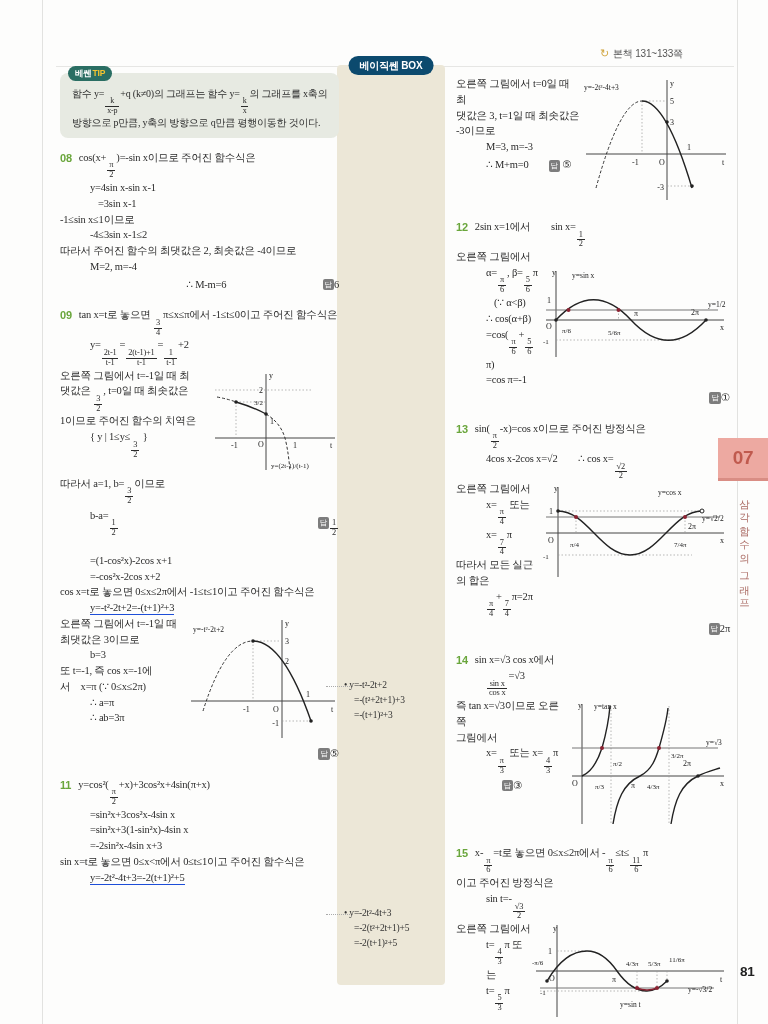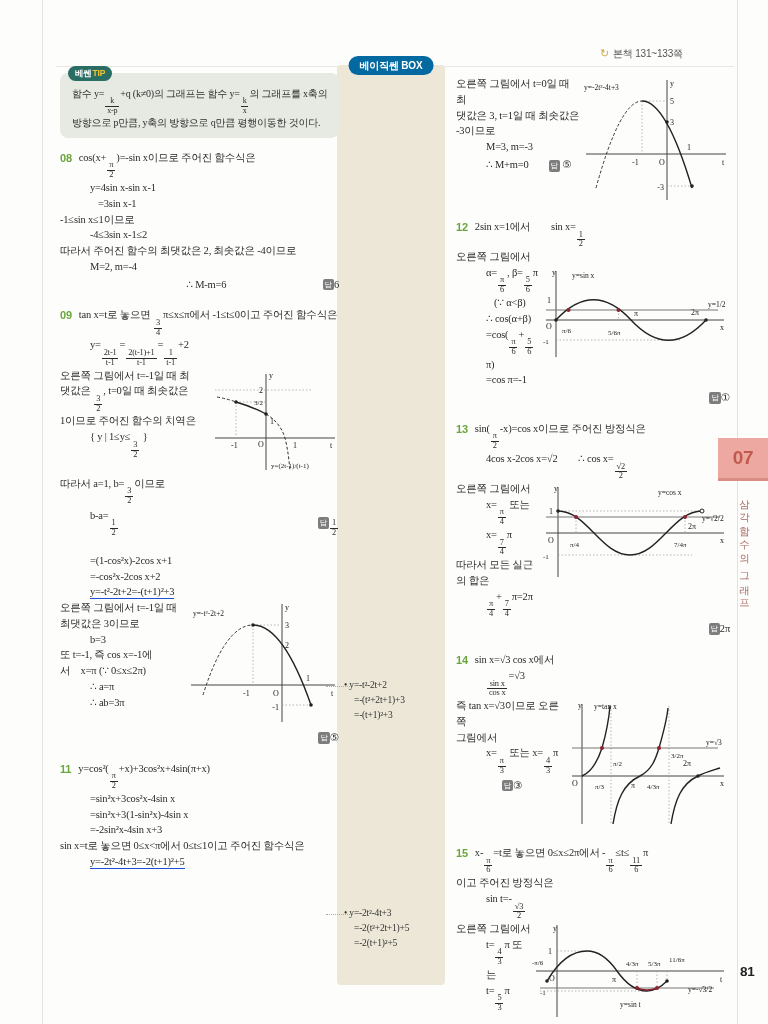--- a/index.html
+++ b/index.html
@@ -6,21 +6,21 @@
   body{width:768px;height:1024px;position:relative;background:#fdfdfc;
        font-family:"Liberation Serif","DejaVu Serif",serif;font-size:10.5px;color:#2b2b2b;
        letter-spacing:-0.2px;line-height:1.5;}
   .scanline{position:absolute;top:0;bottom:0;width:1px;background:#e2e2e0;}
   .toprule{position:absolute;left:56px;right:34px;top:66px;border-top:1px solid #e6e6e4;}
   .header{position:absolute;left:600px;top:46px;width:160px;font-family:"Liberation Sans",sans-serif;
           font-size:10px;color:#555;display:flex;align-items:center;gap:4px;}
   .ref-icon{color:#d0a43c;font-size:11px;line-height:1;}
   
   .midstrip{position:absolute;left:337px;top:65px;width:108px;height:920px;background:#ece7d7;border-radius:4px;}
-  .midbadge{position:absolute;left:50%;top:-9px;transform:translateX(-50%);background:#0369a1;color:#fff;
+  .midbadge{position:absolute;left:50%;top:-9px;transform:translateX(-50%);background:#0c4a6e;color:#fff;
             font-family:"Liberation Sans",sans-serif;font-size:10px;font-weight:bold;white-space:nowrap;
             padding:2px 11px;border-radius:10px;}
   .mnote{position:absolute;left:7px;width:98px;font-size:9.5px;color:#333;line-height:1.6;}
   .mnote .ml{margin-left:10px;}
   .leader{position:absolute;border-top:1px dotted #aaa;width:24px;left:-18px;}
   
   .col{position:absolute;}
   .col-left{left:60px;top:73px;width:279px;}
   .col-right{left:456px;top:76px;width:274px;}
   .tipbox{position:relative;background:#e7eae2;border-radius:8px;padding:13px 10px 8px 12px;margin-bottom:12px;font-size:10px;}
@@ -196,20 +196,21 @@
         <span><span class="frac">
               <span class="fn">1</span>
               <span class="fd">2</span>
             </span></span>
         </div>
     </div>
 
     <div class="prob">
       <div class="pl i1">=(1-cos²x)-2cos x+1</div>
       <div class="pl i1">=-cos²x-2cos x+2</div>
+      <div class="pl">cos x=t로 놓으면 0≤x≤2π에서 -1≤t≤1이고 주어진 함수식은</div>
       <div class="pl i1"><span class="ul">y=-t²-2t+2=-(t+1)²+3</span></div>
       <div class="row">
         <div class="txt">
           <div class="pl">오른쪽 그림에서 t=-1일 때</div>
           <div class="pl">최댓값은 3이므로</div>
           <div class="pl i1">b=3</div>
           <div class="pl">또 t=-1, 즉 cos x=-1에</div>
           <div class="pl">서 x=π (∵ 0≤x≤2π)</div>
           <div class="pl i1">∴ a=π</div>
           <div class="pl i1">∴ ab=3π</div>

